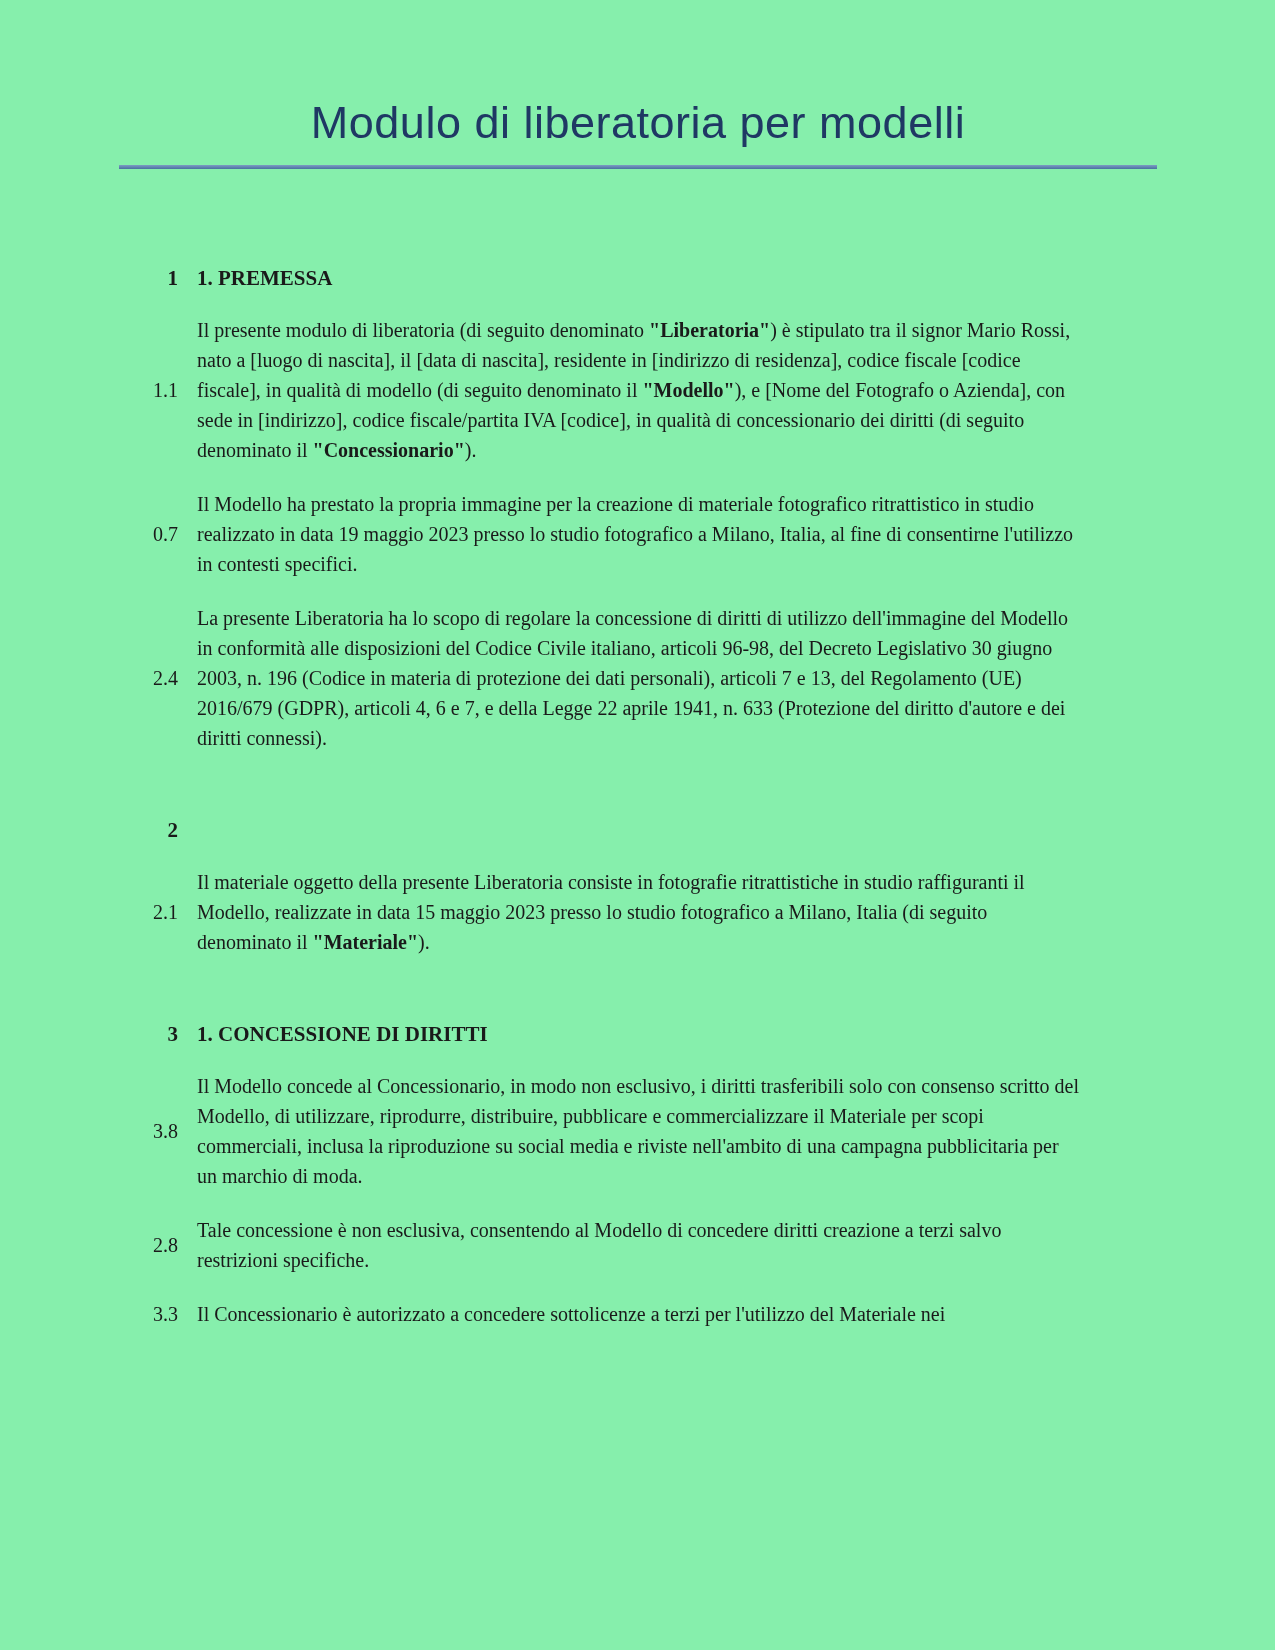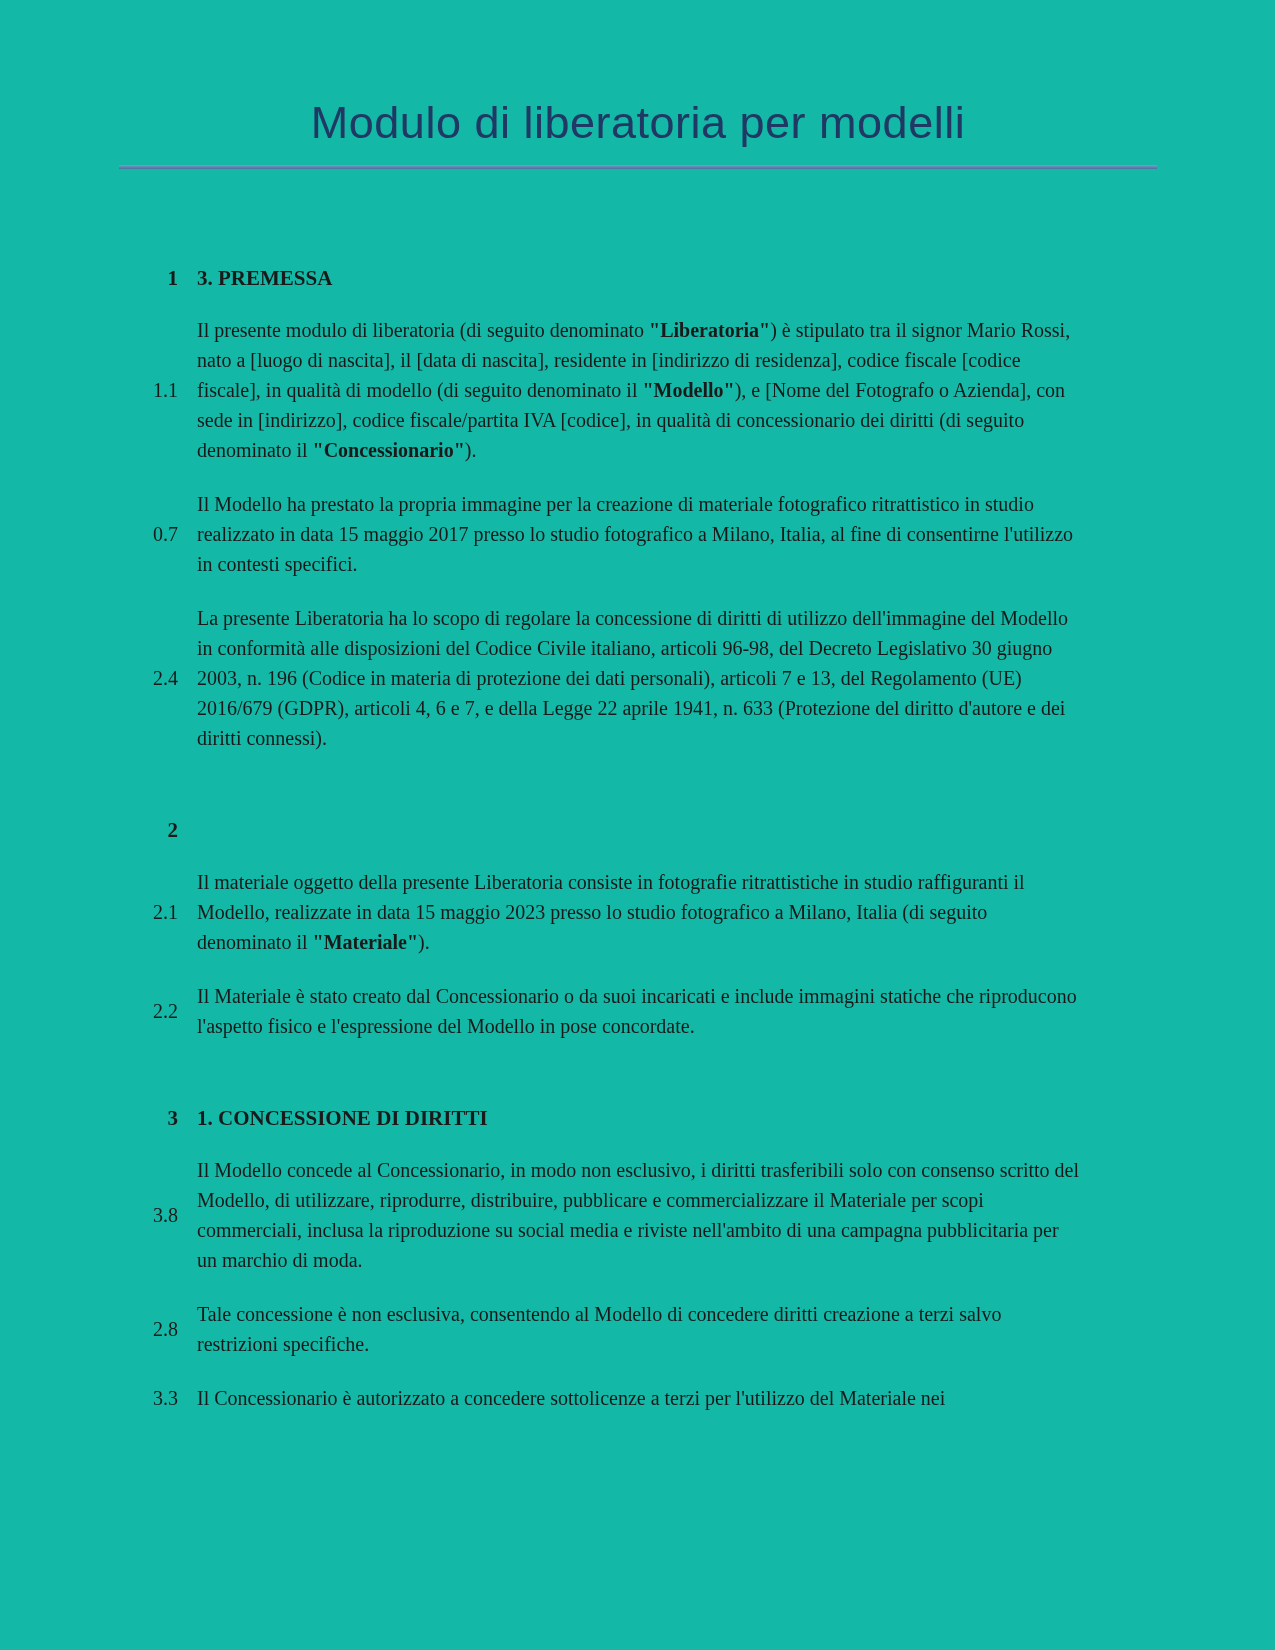--- a/index.html
+++ b/index.html
@@ -6,21 +6,21 @@
   html, body {
     margin: 0;
     padding: 0;
     background: #ffffff;
   }
   .page {
     position: relative;
     width: 1275px;
     height: 1650px;
     box-sizing: border-box;
-    background: #14b8a6;
+    background: #86efac;
     padding: 95px 118px 0 119px;
     overflow: hidden;
     font-family: "Liberation Serif", serif;
     color: #1a1a1a;
   }
   .doc-title {
     margin: 0;
     font-family: "Liberation Sans", sans-serif;
     font-weight: 400;
     font-size: 45px;
@@ -69,51 +69,47 @@
 </head>
 <body>
 
 <div class="page">
   <h1 class="doc-title">Modulo di liberatoria per modelli</h1>
   <div class="title-rule"></div>
 
   <div id="doc-root">
   <div class="row heading-row first">
     <div class="num">1</div>
-    <div class="txt heading-text">3. PREMESSA</div>
+    <div class="txt heading-text">1. PREMESSA</div>
   </div>
 
   <div class="row para-row">
     <div class="num">1.1</div>
     <div class="txt para-text">Il presente modulo di liberatoria (di seguito denominato <strong>"Liberatoria"</strong>) è stipulato tra il signor Mario Rossi, nato a [luogo di nascita], il [data di nascita], residente in [indirizzo di residenza], codice fiscale [codice fiscale], in qualità di modello (di seguito denominato il <strong>"Modello"</strong>), e [Nome del Fotografo o Azienda], con sede in [indirizzo], codice fiscale/partita IVA [codice], in qualità di concessionario dei diritti (di seguito denominato il <strong>"Concessionario"</strong>).</div>
   </div>
 
   <div class="row para-row">
     <div class="num">0.7</div>
-    <div class="txt para-text">Il Modello ha prestato la propria immagine per la creazione di materiale fotografico ritrattistico in studio realizzato in data 15 maggio 2017 presso lo studio fotografico a Milano, Italia, al fine di consentirne l'utilizzo in contesti specifici.</div>
+    <div class="txt para-text">Il Modello ha prestato la propria immagine per la creazione di materiale fotografico ritrattistico in studio realizzato in data 19 maggio 2023 presso lo studio fotografico a Milano, Italia, al fine di consentirne l'utilizzo in contesti specifici.</div>
   </div>
 
   <div class="row para-row">
     <div class="num">2.4</div>
     <div class="txt para-text">La presente Liberatoria ha lo scopo di regolare la concessione di diritti di utilizzo dell'immagine del Modello in conformità alle disposizioni del Codice Civile italiano, articoli 96-98, del Decreto Legislativo 30 giugno 2003, n. 196 (Codice in materia di protezione dei dati personali), articoli 7 e 13, del Regolamento (UE) 2016/679 (GDPR), articoli 4, 6 e 7, e della Legge 22 aprile 1941, n. 633 (Protezione del diritto d'autore e dei diritti connessi).</div>
   </div>
 
   <div class="row heading-row">
     <div class="num">2</div>
   </div>
 
   <div class="row para-row">
     <div class="num">2.1</div>
     <div class="txt para-text">Il materiale oggetto della presente Liberatoria consiste in fotografie ritrattistiche in studio raffiguranti il Modello, realizzate in data 15 maggio 2023 presso lo studio fotografico a Milano, Italia (di seguito denominato il <strong>"Materiale"</strong>).</div>
   </div>
 
-  <div class="row para-row">
-    <div class="num">2.2</div>
-    <div class="txt para-text">Il Materiale è stato creato dal Concessionario o da suoi incaricati e include immagini statiche che riproducono l'aspetto fisico e l'espressione del Modello in pose concordate.</div>
-  </div>
 
   <div class="row heading-row">
     <div class="num">3</div>
     <div class="txt heading-text">1. CONCESSIONE DI DIRITTI</div>
   </div>
 
   <div class="row para-row">
     <div class="num">3.8</div>
     <div class="txt para-text">Il Modello concede al Concessionario, in modo non esclusivo, i diritti trasferibili solo con consenso scritto del Modello, di utilizzare, riprodurre, distribuire, pubblicare e commercializzare il Materiale per scopi commerciali, inclusa la riproduzione su social media e riviste nell'ambito di una campagna pubblicitaria per un marchio di moda.</div>
   </div>

